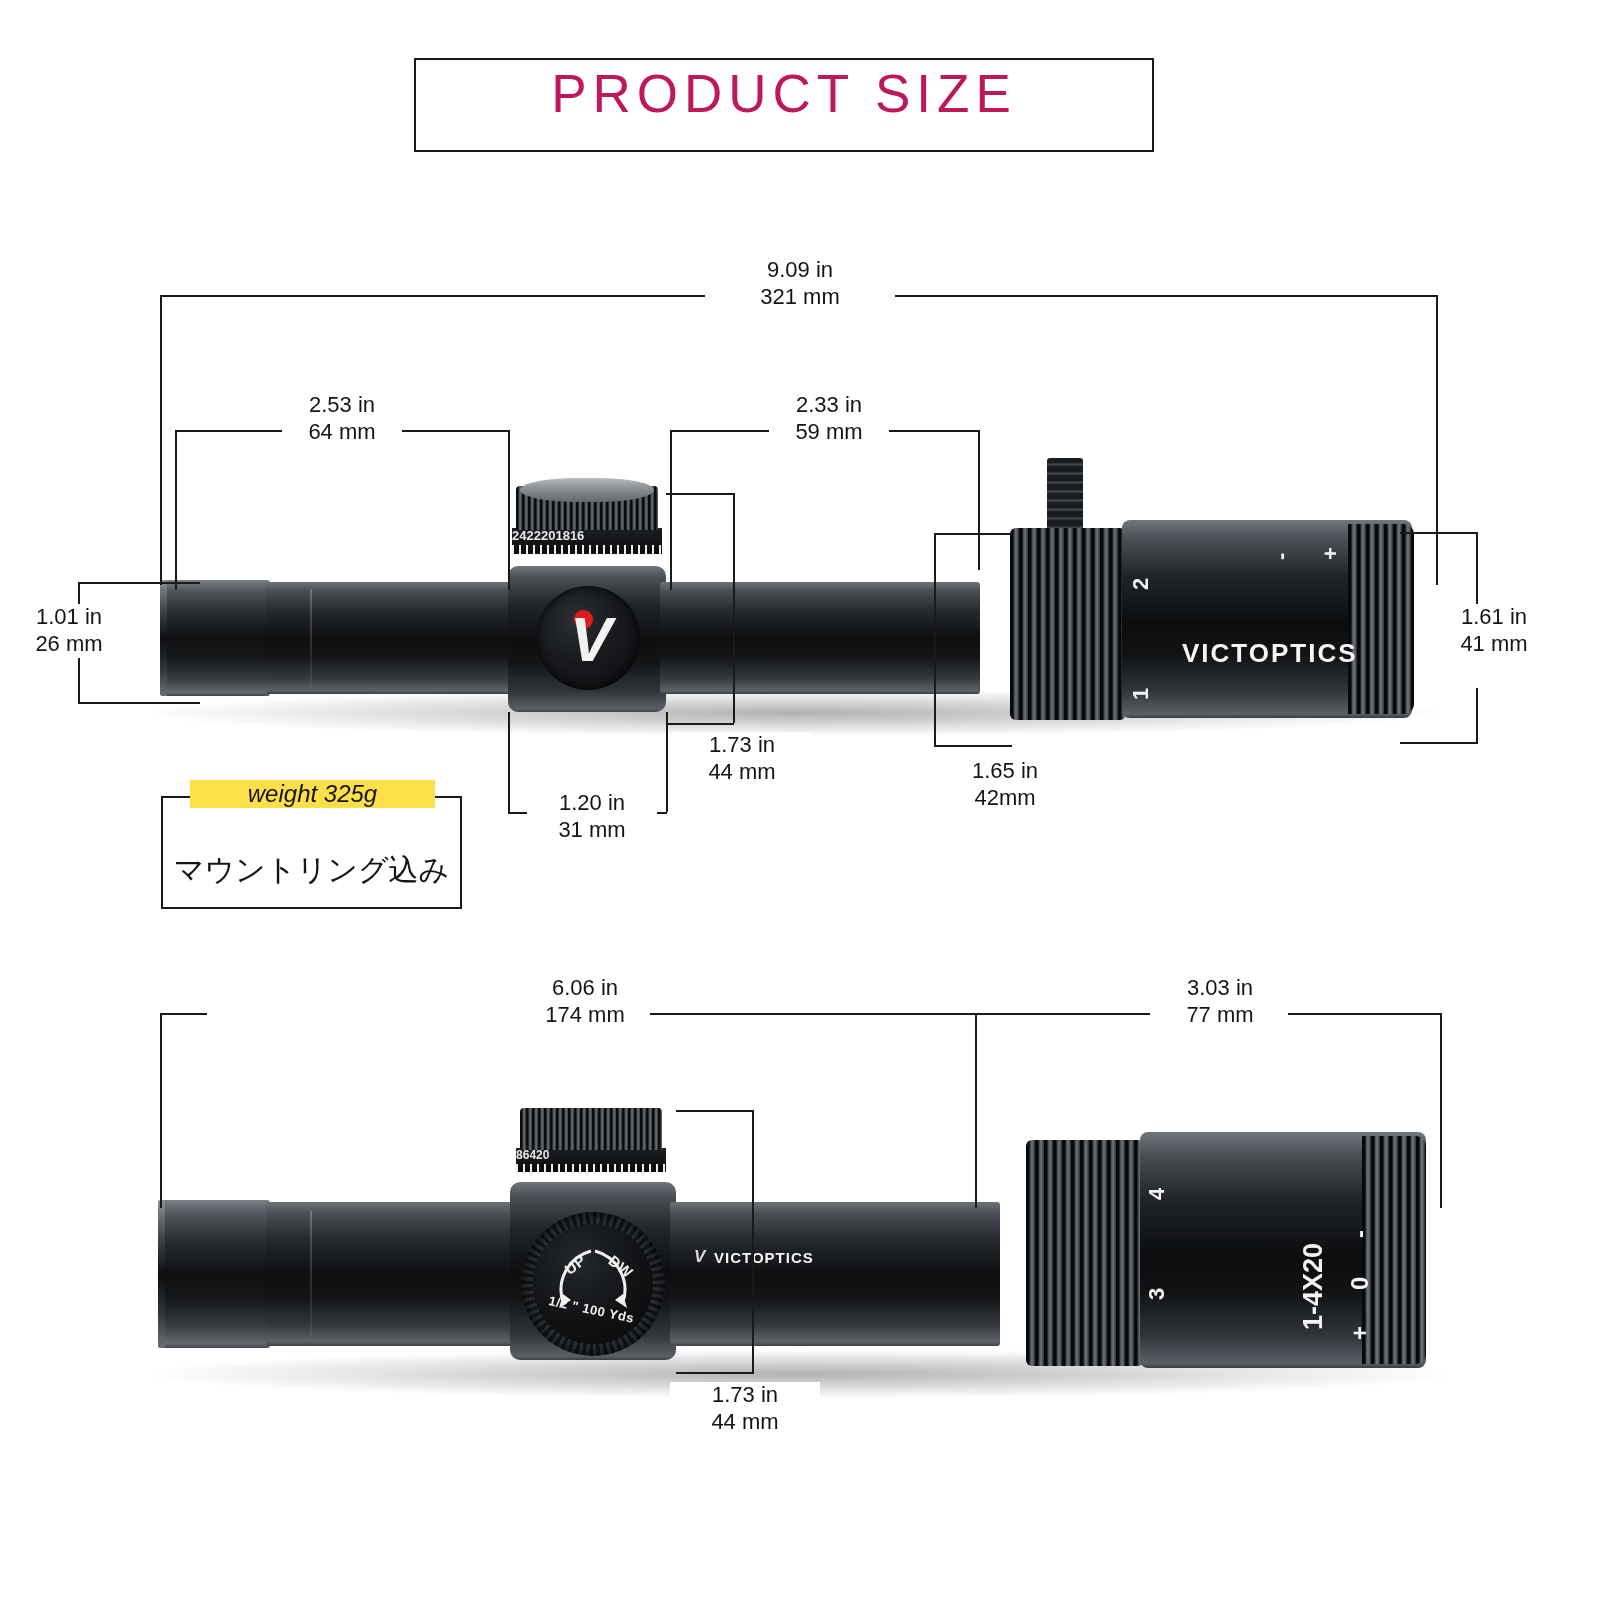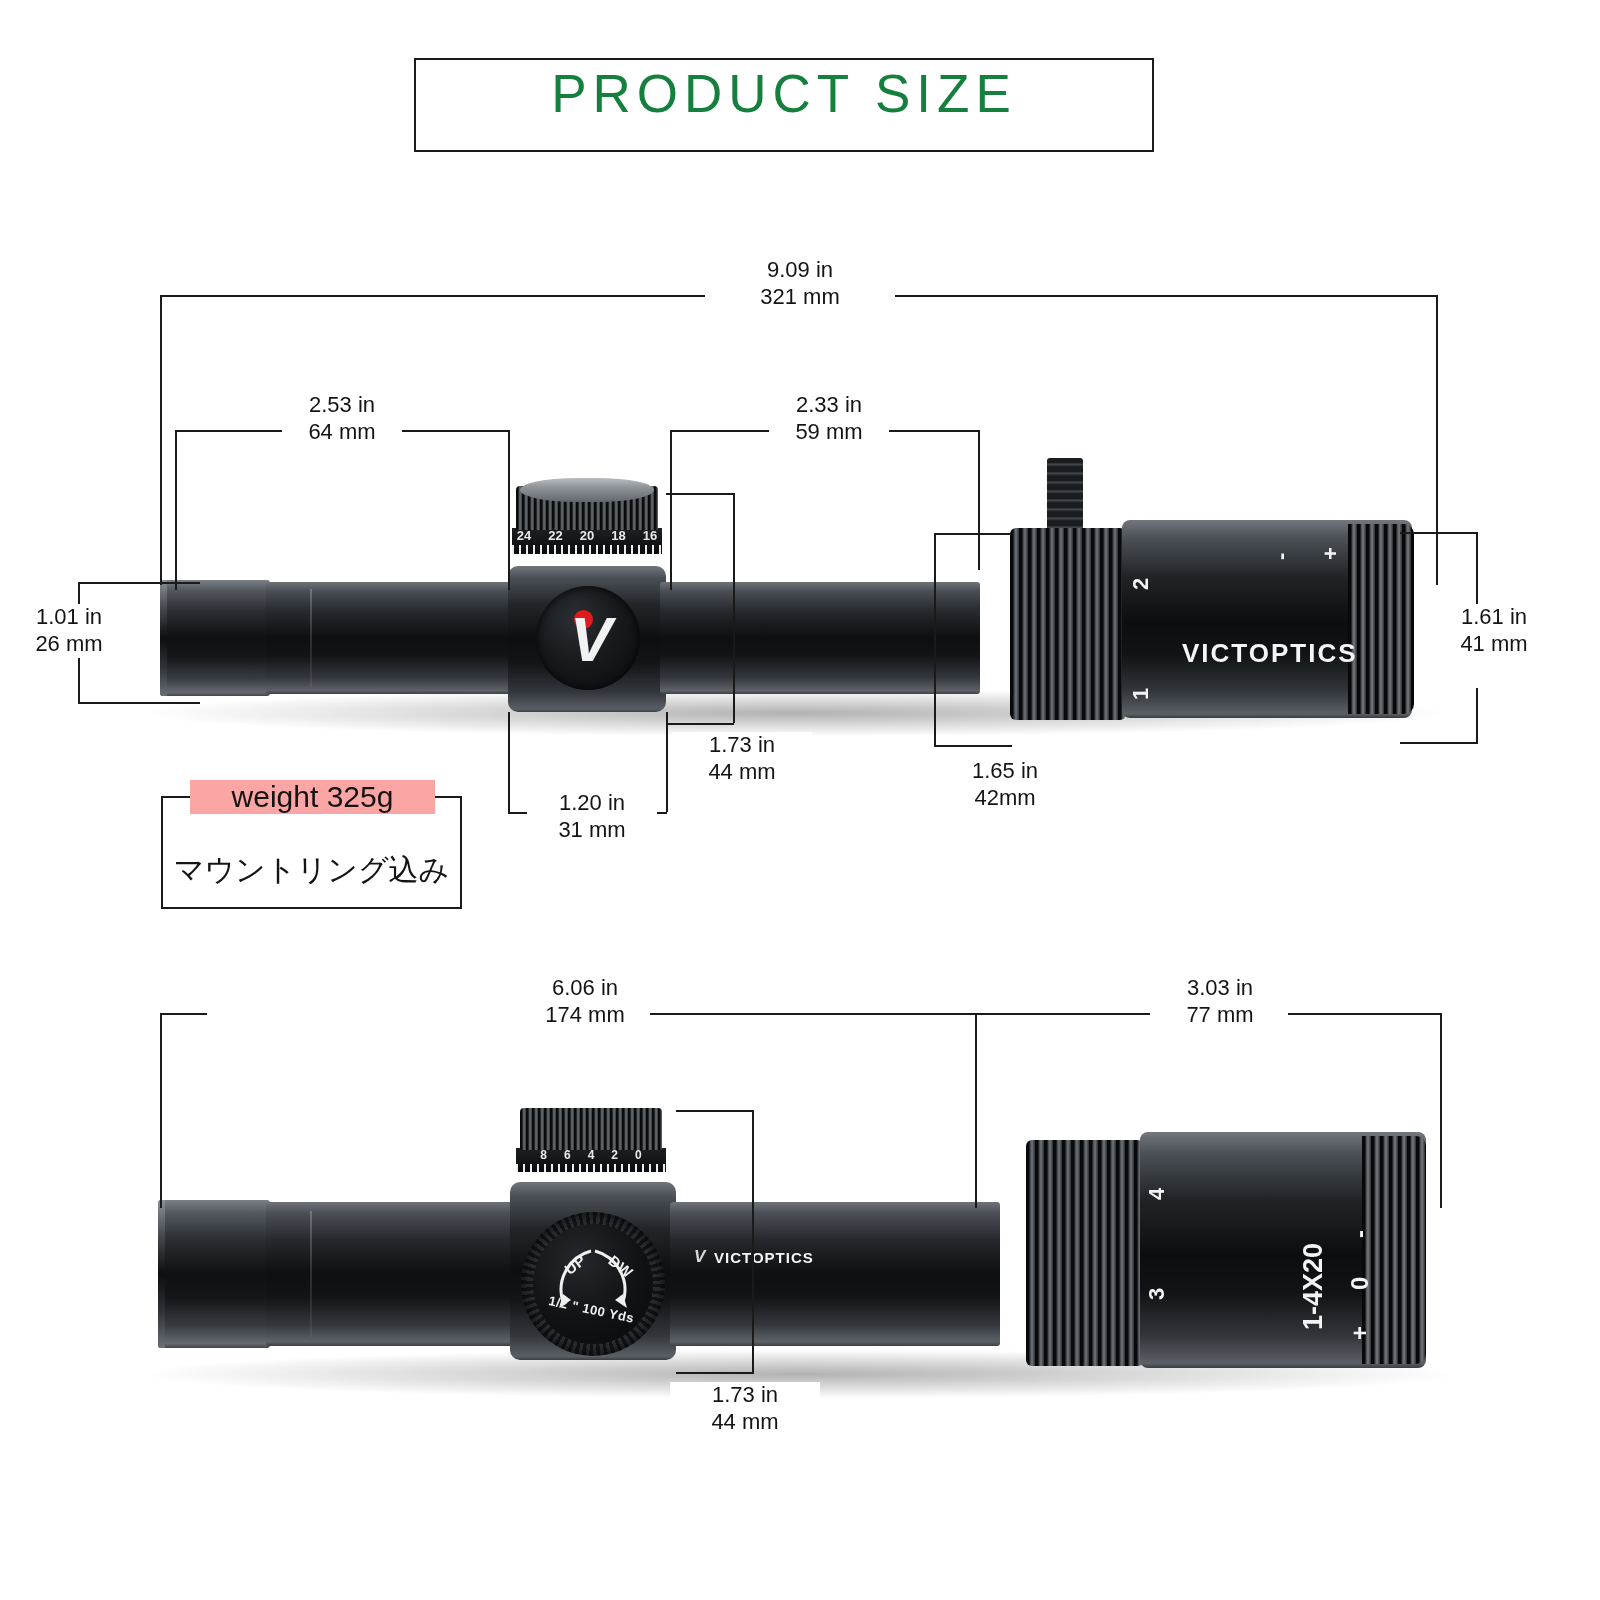--- a/index.html
+++ b/index.html
@@ -15,21 +15,21 @@
   
   .hdr-box {
     position: absolute;
     left: 414px; top: 58px; width: 740px; height: 94px;
     border: 2px solid #1a1a1a;
   }
   .hdr-title {
     position: absolute; left: 414px; top: 66px; width: 740px;
     text-align: center;
     font-size: 53px; letter-spacing: 6px; font-weight: 400;
-    color: #15803d; line-height: 1.05;
+    color: #be185d; line-height: 1.05;
   }
   .hdr-sub {
     position: absolute; left: 600px; top: 130px; width: 368px;
     text-align: center;
     background: #ffffff;
     font-size: 27px; letter-spacing: 3px;
     color: #1a1a1a; padding: 2px 0 4px;
   }
 
   
@@ -48,22 +48,23 @@
   .hline { position: absolute; height: 0; border-top: 2px solid #1a1a1a; }
   .vline { position: absolute; width: 0; border-left: 2px solid #1a1a1a; }
 
   
   .wbox {
     position: absolute; left: 161px; top: 796px; width: 301px; height: 113px;
     border: 2px solid #1a1a1a;
   }
   .wtop {
     position: absolute; left: 190px; top: 780px; width: 245px;
-    text-align: center; background: #fca5a5; font-size: 30px; color:#141414;
+    text-align: center; background: #fde047; font-size: 24px; color:#141414;
     padding: 0 4px;
+    font-style: italic;
   }
   .wbody {
     position: absolute; left: 161px; top: 826px; width: 301px;
     text-align: center; font-size: 30px; color:#141414; line-height: 1.3; margin-top: 24px;
   }
 
   
   .tube {
     position: absolute;
     background:
@@ -131,22 +132,22 @@
     background: linear-gradient(to bottom, #b9bdc1 0%, #8e9398 40%, #63686e 100%);
     border-radius: 50% / 60%;
   }
   .turret-scale {
     position: absolute;
     background: linear-gradient(to bottom, #1d2023, #0a0b0d);
     overflow: hidden;
   }
   .turret-nums {
     position: absolute; left: 0; top: 1px; width: 100%;
-    display: flex; justify-content: center;
-    color: #e9e9e9; font-size: 13px; font-weight: 700; line-height: 1; gap: 17px;
+    display: flex; justify-content: flex-start;
+    color: #e9e9e9; font-size: 13px; font-weight: 700; line-height: 1;
   }
   .turret-ticks {
     position: absolute; left: 0; bottom: 0; width: 100%; height: 9px;
     background: repeating-linear-gradient(to right,
       #ededed 0px, #ededed 2px, transparent 2px, transparent 7px);
   }
 
   
   .dial {
     position: absolute;

